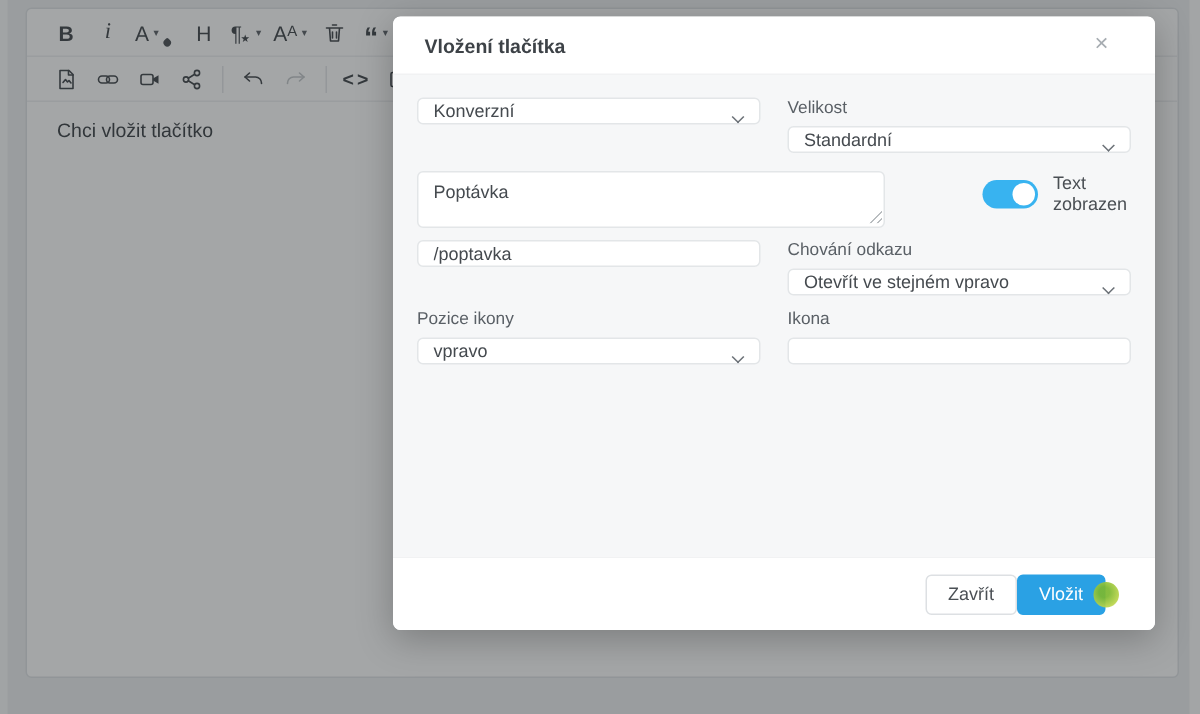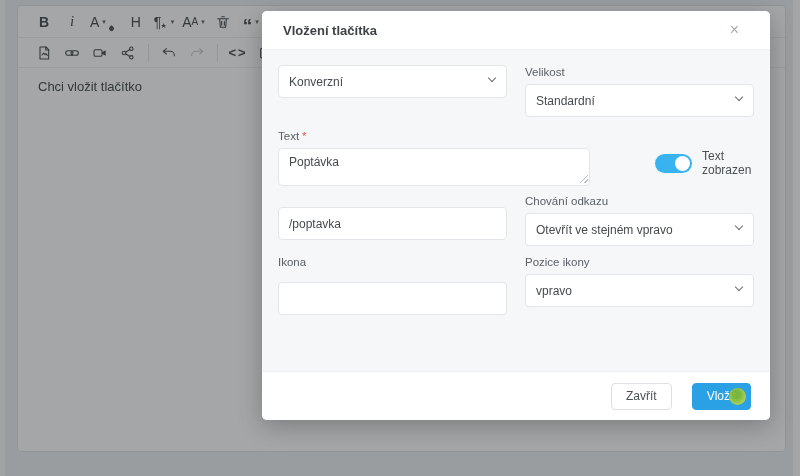--- a/index.html
+++ b/index.html
@@ -47,46 +47,46 @@
   .mhead { height:39px; flex:0 0 39px; display:flex; align-items:center;
     padding:0 21px; background:#fff; border-bottom:1px solid #f1f2f3; }
   .mtitle { font-size:13px; font-weight:bold; color:#3d4247; }
   .mclose { margin-left:auto; background:none; border:none; font-size:16px;
     color:#a7adb2; cursor:pointer; line-height:1; padding:2px 4px; margin-right:6px; }
   .mbody { flex:1; background:#f6f7f8; padding:15px 16px; }
   .grid2 { display:flex; gap:18px; }
   .col { flex:1; min-width:0; }
   .flabel { font-size:11.5px; color:#5a6066; margin-bottom:5px; line-height:14px; }
   .req { color:#e25950; margin-left:3px; }
-  .ctl { height:33px; width:100%; background:#fff; border:1px solid #e3e6e8;
+  .ctl { height:18px; width:100%; background:#fff; border:1px solid #e3e6e8;
     border-radius:4px; font-size:12px; color:#454a4f; padding:0 10px;
     font-family:inherit; display:flex; align-items:center; }
-  input.ctl { display:block; line-height:24px;margin-top:13px; }
+  input.ctl { display:block; line-height:24px; }
   .selbox { justify-content:flex-start; position:relative; cursor:pointer; }
   .sel-chev { position:absolute; right:11px; top:9px; width:6px; height:6px;
     border-right:1.5px solid #6a7076; border-bottom:1.5px solid #6a7076;
     transform:rotate(45deg); }
   .rowA { margin-bottom:12px; }
   .rowB { margin-bottom:8px; display:flex; gap:26px; align-items:flex-end; }
   .rowC { margin-bottom:9px; }
   .text-col { width:312px; flex:0 0 312px; }
   .ta-wrap { position:relative; }
   textarea.ctl { height:38px; resize:none; padding:5px 10px; line-height:16px; display:block; }
   .ta-grip { position:absolute; right:2px; bottom:3px; width:10px; height:10px;
     background:repeating-linear-gradient(-45deg, transparent 0 2px, #b9bdc0 2px 3px);
     clip-path:polygon(100% 0, 100% 100%, 0 100%); pointer-events:none; }
   .toggle-wrap { display:flex; align-items:center; gap:10px; margin-bottom:9px;padding-left:39px; }
   .toggle { width:37px; height:19px; border-radius:10px; background:#38b3f0;
     position:relative; cursor:pointer; flex:0 0 37px; }
   .knob { position:absolute; right:2px; top:2px; width:15px; height:15px;
     border-radius:50%; background:#fff; }
   .toggle-label { font-size:12px; color:#4a4f54; }
   .mfoot { flex:0 0 49px; background:#fff; border-top:1px solid #f1f2f3;
-    display:flex; align-items:center; justify-content:flex-end; gap:20px;
-    padding:0 19px; position:relative; }
+    display:flex; align-items:center; justify-content:flex-end; gap:0;
+    padding:0 33px; position:relative; }
   .btn { height:27px; padding:0 14px; border-radius:4px; font-size:12px;
     font-family:inherit; cursor:pointer; }
   .btn-cancel { background:#fff; border:1px solid #dde0e3; color:#4b5055; }
   .btn-submit { background:#2aa1e4; border:1px solid #2aa1e4; color:#fff; position:relative; }
   .click-glow { position:absolute; left:467px; top:377px; width:17px; height:17px;
     border-radius:50%; pointer-events:none;
     background:radial-gradient(circle at 42% 40%, #7cb82f 0 25%, #b9d44a 70%, rgba(185,212,74,.25) 100%);
     opacity:.92; }
 </style>
 </head>
@@ -217,21 +217,20 @@
         <div class="flabel">Velikost</div>
         <div class="ctl selbox">
           <span>Standardní</span>
           <span class="sel-chev"></span>
         </div>
       </div>
     </div>
 
     <div class="rowB">
       <div class="text-col">
-        <div class="flabel"><span>Text</span><span class="req">*</span></div>
         <div class="ta-wrap">
           <textarea class="ctl" style="">Poptávka</textarea>
           <span class="ta-grip"></span>
         </div>
       </div>
       <div class="toggle-wrap">
         <div class="toggle">
             <span class="knob"></span>
           </div>
         <span class="toggle-label">Text zobrazen</span>
@@ -246,29 +245,29 @@
         <div class="flabel">Chování odkazu</div>
         <div class="ctl selbox">
           <span>Otevřít ve stejném vpravo</span>
           <span class="sel-chev"></span>
         </div>
       </div>
     </div>
 
     <div class="grid2">
       <div class="col">
+        <div class="flabel">Pozice ikony</div>
+        <div class="ctl selbox">
+          <span>vpravo</span>
+          <span class="sel-chev"></span>
+        </div>
+      </div>
+      <div class="col">
         <div class="flabel">Ikona</div>
         <input class="ctl" value="" style="">
-      </div>
-      <div class="col">
-        <div class="flabel">Pozice ikony</div>
-        <div class="ctl selbox">
-          <span>vpravo</span>
-          <span class="sel-chev"></span>
-        </div>
       </div>
     </div>
   </div>
 
   <div class="mfoot">
     <button class="btn btn-cancel">Zavřít</button>
     <button class="btn btn-submit">Vložit</button>
   </div>
   <div class="click-glow"></div>
 </div>

